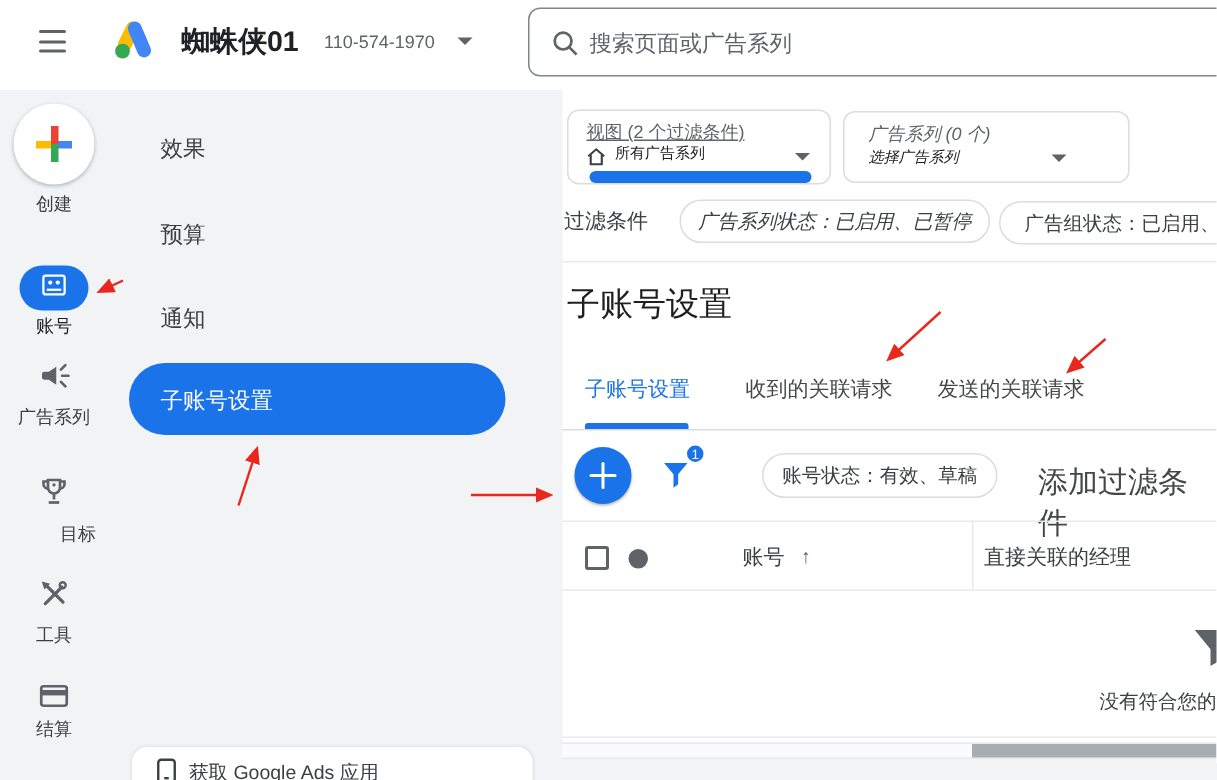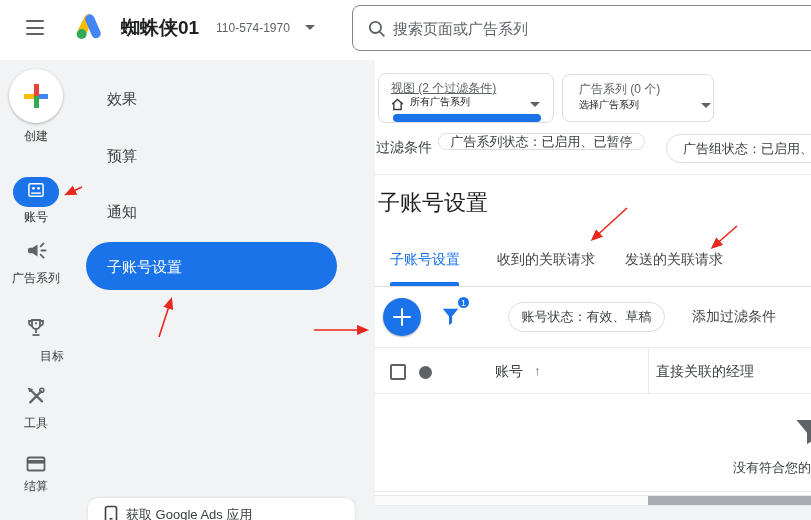--- a/index.html
+++ b/index.html
@@ -33,21 +33,21 @@
   .selbox .big { font-size:10px; color:#202124; white-space:nowrap; }
   .bluebar { background:#1a73e8; border-radius:4px; }
   .chip { border:1px solid #dadce0; border-radius:15px; background:#fff; font-size:13px; color:#3c4043; display:flex; align-items:center; white-space:nowrap; }
   .divider-h { background:#e8eaed; height:1px; }
   .page-title { font-size:22px; color:#1f1f1f; }
   .tab { font-size:14px; color:#444746; white-space:nowrap; }
   .tab.active { color:#1a73e8; }
   .tab-underline { background:#1a73e8; border-radius:2px 2px 0 0; }
   .fab-add { width:38px; height:38px; border-radius:50%; background:#1a73e8; box-shadow:0 1px 2px rgba(0,0,0,.3); }
   .badge { width:15px; height:15px; border-radius:50%; background:#1a73e8; border:2px solid #fff; color:#fff; font-size:9px; display:flex; align-items:center; justify-content:center; }
-  .addfilter { font-size:14px; color:#444746; }
+  .addfilter { font-size:20px; color:#444746; }
   .checkbox { width:16px; height:16px; border:2px solid #5f6368; border-radius:2px; background:#fff; }
   .dot { width:13px; height:13px; border-radius:50%; background:#5f6368; }
   .colhdr { font-size:14px; color:#3c4043; white-space:nowrap; }
   .sortarrow { font-size:13px; color:#5f6368; }
   .empty-text { font-size:13px; color:#3c4043; white-space:nowrap; }
   .scroll-track { background:#fbfbfc; border-top:1px solid #e8eaed; border-bottom:1px solid #e8eaed; }
   .scroll-thumb { background:#a9adb2; }
   #arrow-layer { left:0; top:0; width:811px; height:520px; pointer-events:none; z-index:50; }
 </style>
 </head>
@@ -169,28 +169,28 @@
     <svg width="17" height="17" viewBox="0 0 24 24" fill="none" stroke="#3c4043" stroke-width="2">
       <path d="M4.5 11.5L12 5l7.5 6.5"></path>
       <path d="M6.8 10.3V19h10.4v-8.7"></path>
     </svg>
   </span>
   <span class="abs big" style="left:31px; top:21px;">所有广告系列</span>
   <span class="abs caret" style="left:151px; top:28px;"></span>
   <span class="abs bluebar" style="left:14px; top:40px; width:148px; height:8px;"></span>
 </div>
 
-<div class="abs selbox" style="left:562px; top:74px; width:152px; height:48px;">
+<div class="abs selbox" style="left:562px; top:74px; width:191px; height:48px;font-style:italic;">
   <span class="abs small" style="left:16px; top:6px;">广告系列 (0 个)</span>
   <span class="abs big" style="left:16px; top:23px;">选择广告系列</span>
   <span class="abs caret" style="left:138px; top:28px;"></span>
 </div>
 
 <span class="abs" style="left:376px; top:139px; font-size:14px; color:#3c4043;">过滤条件</span>
-<div class="abs chip" style="left:438px; top:133px; width:207px; height:17px; justify-content:center;">广告系列状态：已启用、已暂停</div>
+<div class="abs chip" style="left:453px; top:133px; width:207px; height:29px; justify-content:center;font-style:italic;">广告系列状态：已启用、已暂停</div>
 <div class="abs chip" style="left:666px; top:134px; width:215px; height:29px; padding-left:16px;">广告组状态：已启用、已暂停</div>
 <div class="abs divider-h" style="left:375px; top:174px; width:436px;"></div>
 
 <div class="abs page-title" style="left:378px; top:188px;">子账号设置</div>
 
 <span class="abs tab active" style="left:390px; top:251px;">子账号设置</span>
 <span class="abs tab" style="left:497px; top:251px;">收到的关联请求</span>
 <span class="abs tab" style="left:625px; top:251px;">发送的关联请求</span>
 <span class="abs tab-underline" style="left:390px; top:282px; width:69px; height:4px;"></span>
 <div class="abs" style="left:375px; top:286px; width:436px; height:1px; background:#dadce0;"></div>

